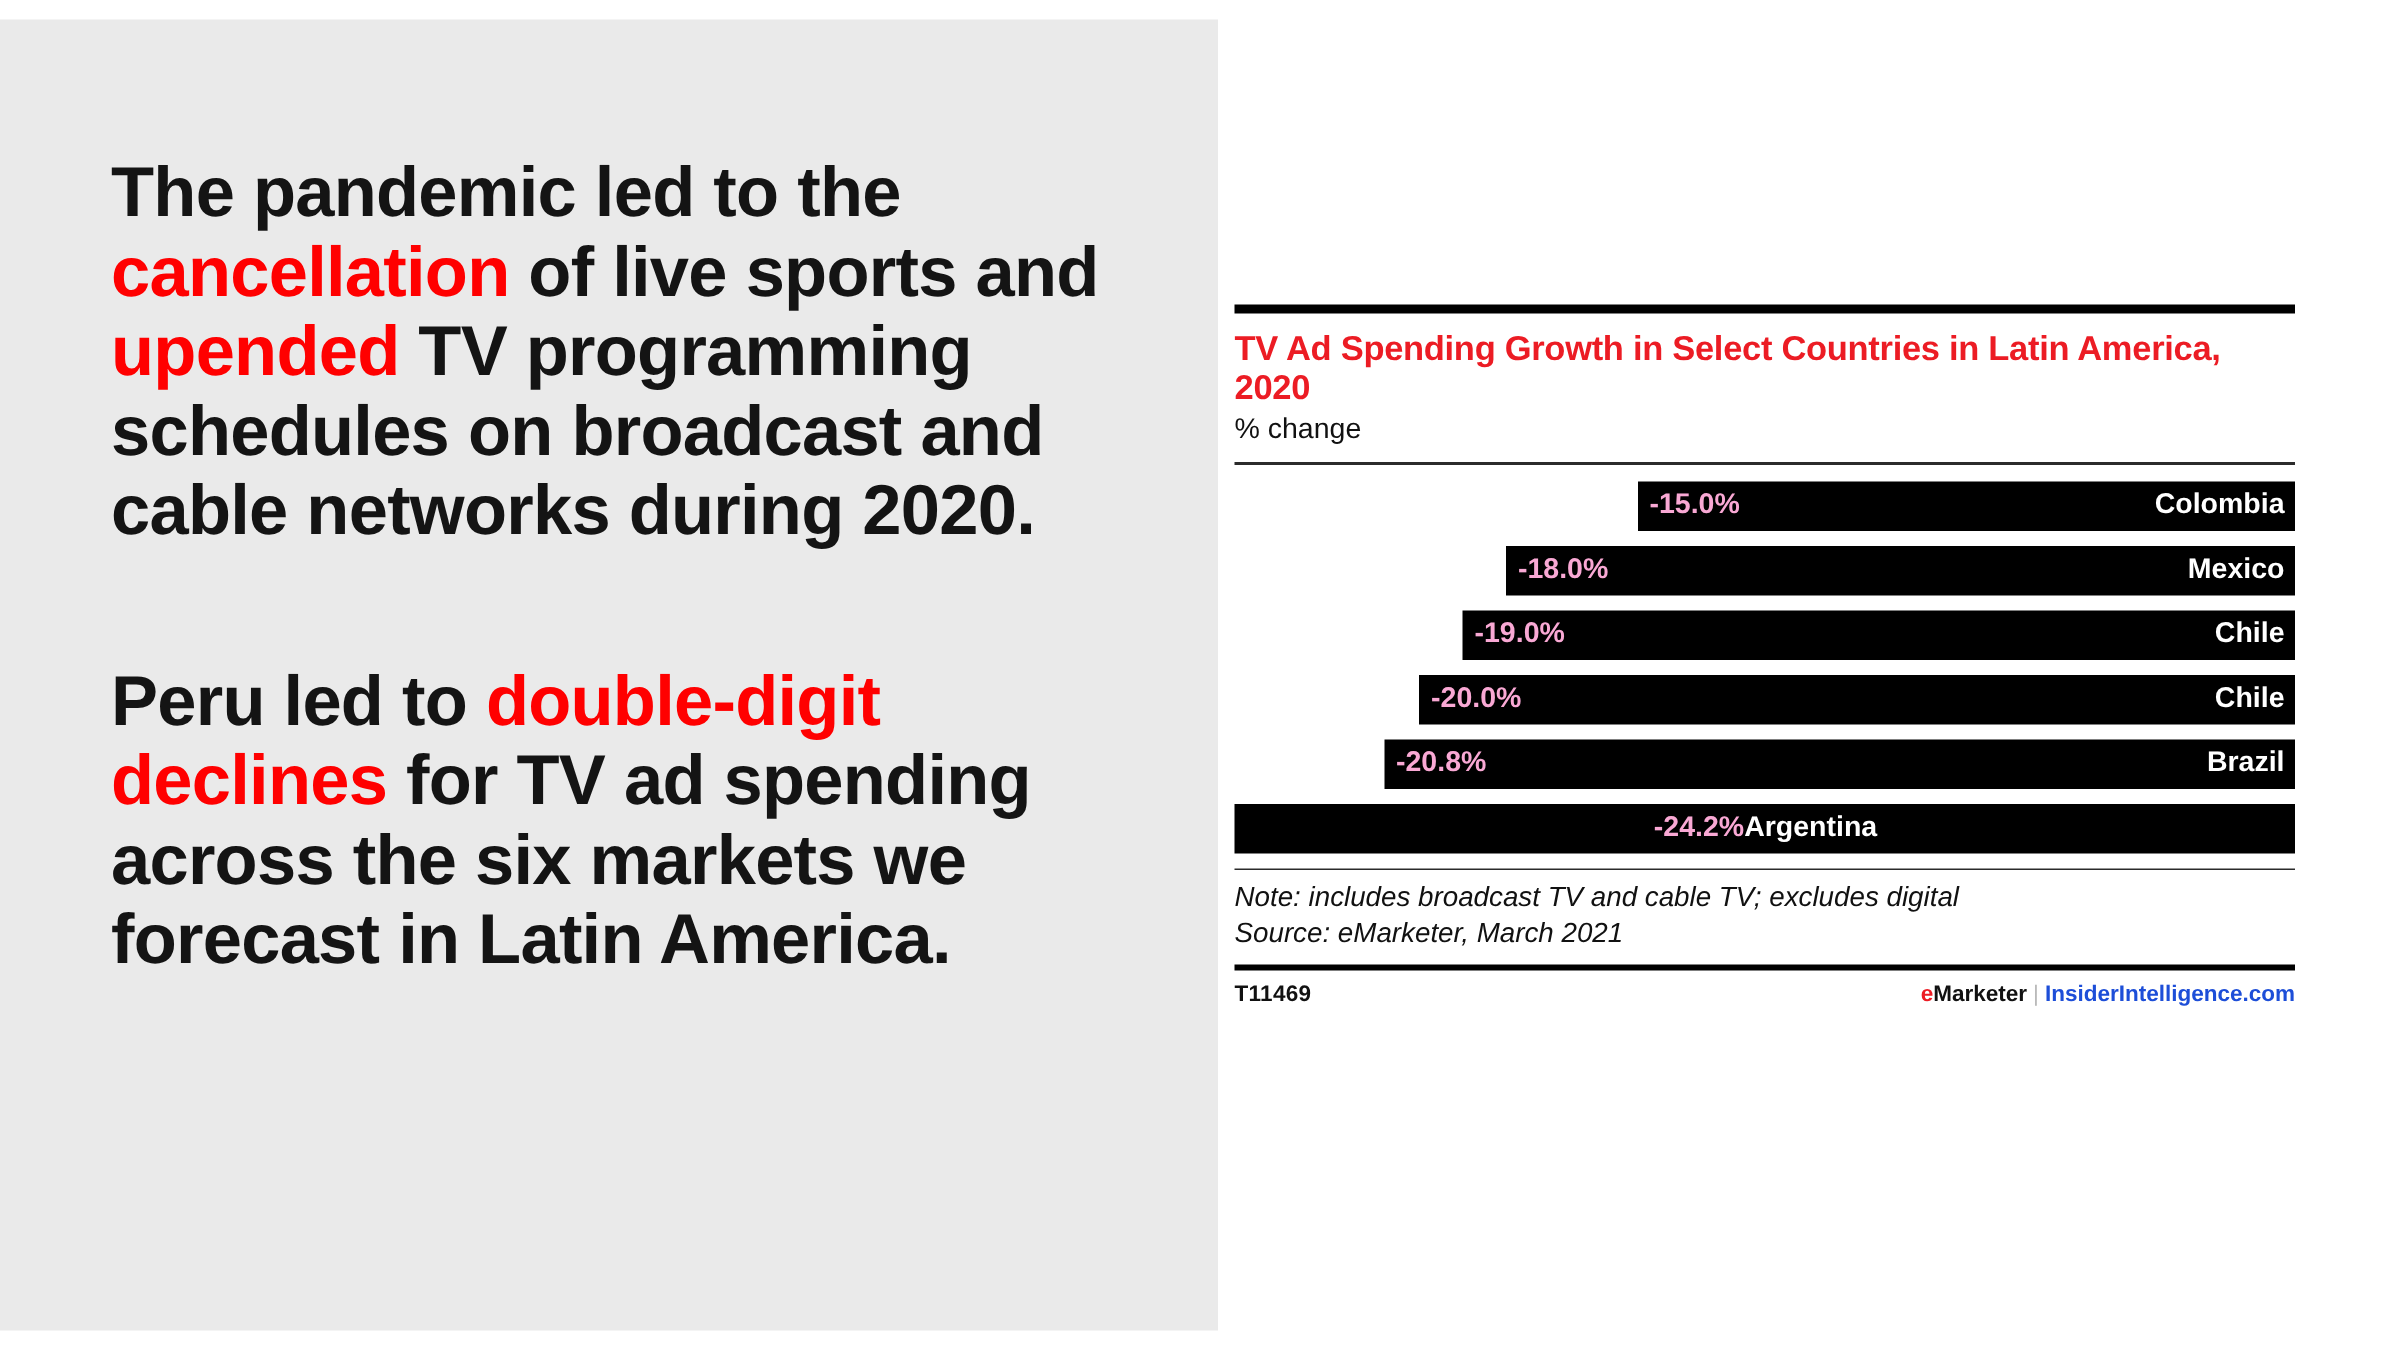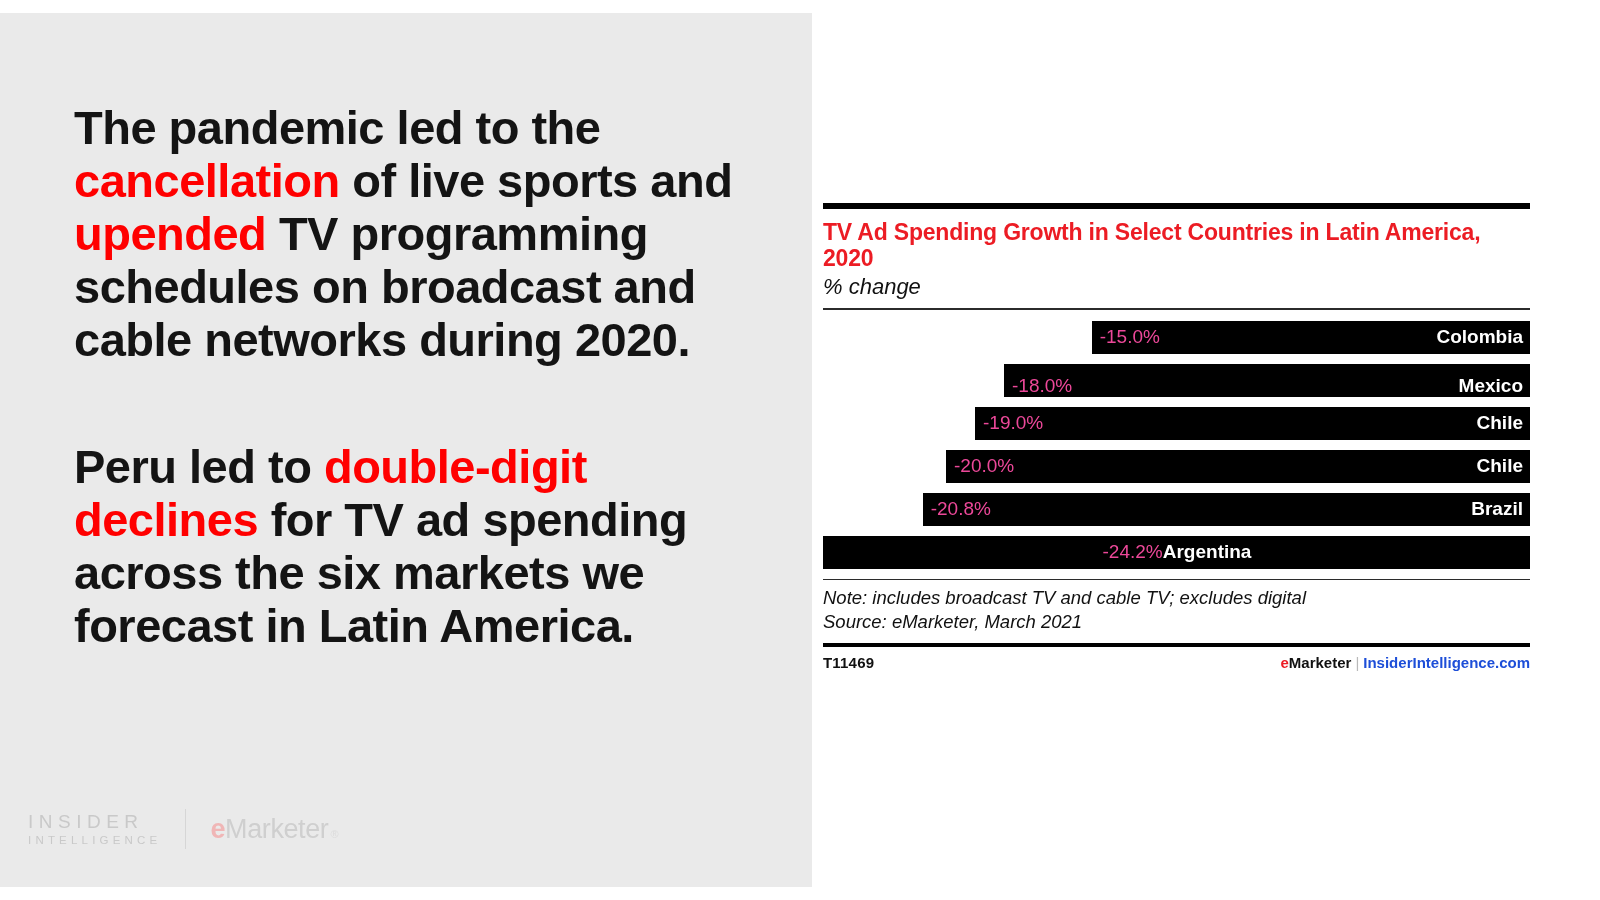--- a/index.html
+++ b/index.html
@@ -58,38 +58,38 @@
   #chart-card {
     position:absolute; left:823px; top:203px;
     width:707px;
   }
   #chart-top-rule { height:6px; background:#000000; }
   #chart-title {
     color:#ec1c24; font-size:23px; font-weight:bold;
     line-height:26px; padding-top:10px; letter-spacing:-0.2px;
   }
   #chart-subtitle {
-    font-size:22px; font-style:italic; color:#111111;
+    font-size:19px; color:#111111;
     line-height:28px; padding-top:2px; padding-bottom:4px;
   }
   #chart-title-rule { height:1.5px; background:#2b2b2b; margin-top:3px; }
 
   
   #plot-area { padding-top:11px; }
   .bar-row {
     position:relative; height:33px; margin-bottom:10px;
   }
   .bar {
     position:absolute; right:0; top:0; height:33px;
     background:#000000;
     display:flex; align-items:center;
     justify-content:space-between;
   }
   .bar-value {
-    color:#ec4899; font-size:19px; font-weight:normal;
+    color:#f9a8d4; font-size:19px; font-weight:bold;
     padding-left:8px; white-space:nowrap;
   }
   .bar-label {
     color:#ffffff; font-size:19px; font-weight:bold;
     padding-right:7px; white-space:nowrap;
   }
 
   
   #footnote-rule { height:1.5px; background:#2b2b2b; margin-top:2px; }
   #footnotes { padding-top:6px; padding-bottom:6px; }
@@ -114,52 +114,40 @@
 
 <div id="root">
 
   <div id="left-panel">
 
     <div id="callout-body">
       <p class="callout-para first"><span>The pandemic led to the </span><span class="hl">cancellation</span><span> of live sports and </span><span class="hl">upended</span><span> TV programming schedules on broadcast and cable networks during 2020.</span></p>
       <p class="callout-para second"><span>Peru led to </span><span class="hl">double-digit declines</span><span> for TV ad spending across the six markets we forecast in Latin America.</span></p>
     </div>
 
-    <div id="logo-lockup">
-      <div id="insider-logo">
-        <span id="insider-line1">INSIDER</span>
-        <span id="insider-line2">INTELLIGENCE</span>
-      </div>
-      <div id="logo-divider"></div>
-      <div id="emarketer-logo">
-        <span class="e">e</span>
-          <span class="rest">Marketer</span>
-          <span class="tm">®</span>
-      </div>
-    </div>
 
   </div>
 
   <div id="chart-card">
 
     <div id="chart-top-rule"></div>
 
     <div id="chart-title">TV Ad Spending Growth in Select Countries in Latin America, 2020</div>
     <div id="chart-subtitle">% change</div>
     <div id="chart-title-rule"></div>
 
     <div id="plot-area">
         <div class="bar-row">
           <div class="bar" style="width: 62%;">
             <span class="bar-value">-15.0%</span>
             <span class="bar-label">Colombia</span>
           </div>
         </div>
         <div class="bar-row">
-          <div class="bar" style="width: 74.4%; align-items: flex-end;">
+          <div class="bar" style="width: 74.4%;">
             <span class="bar-value">-18.0%</span>
             <span class="bar-label">Mexico</span>
           </div>
         </div>
         <div class="bar-row">
           <div class="bar" style="width: 78.5%;">
             <span class="bar-value">-19.0%</span>
             <span class="bar-label">Chile</span>
           </div>
         </div>

